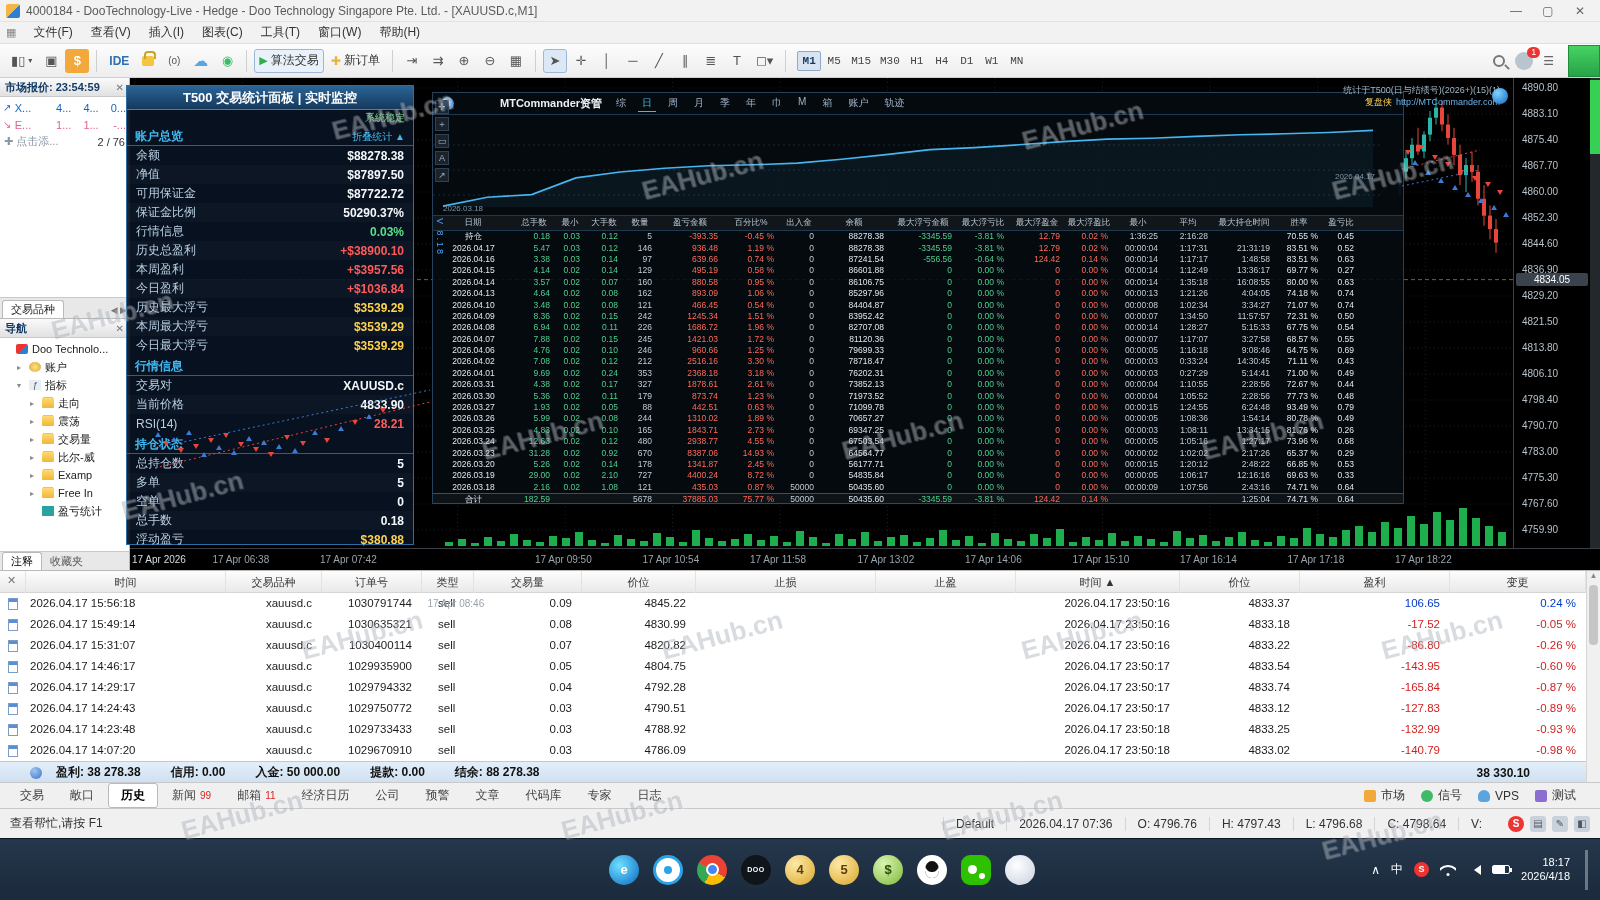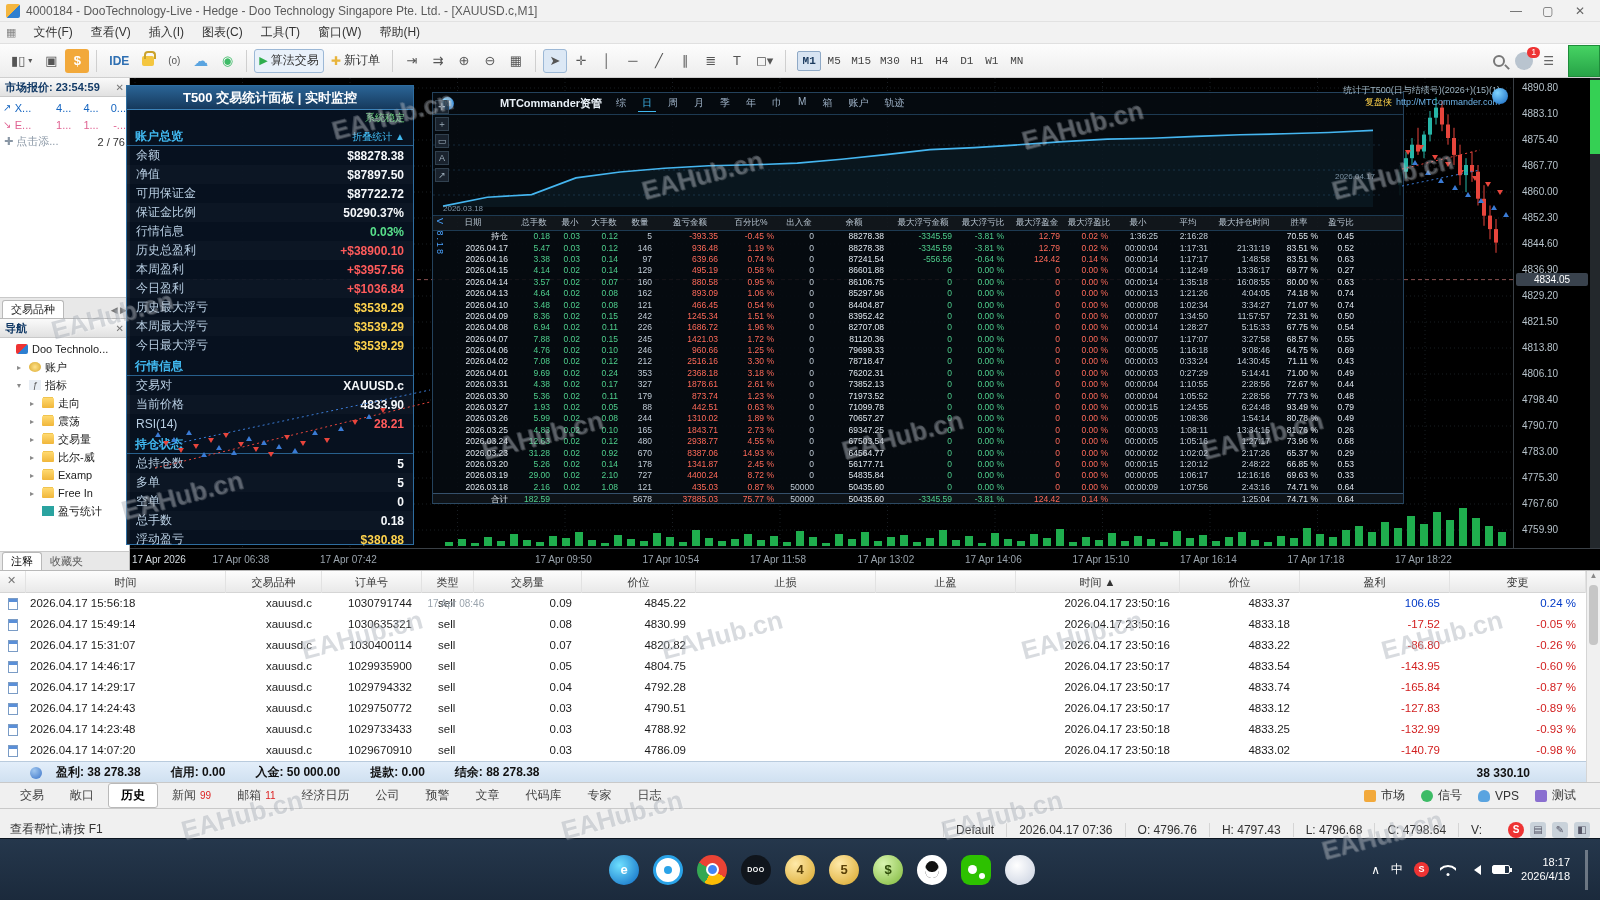--- a/index.html
+++ b/index.html
@@ -109,21 +109,21 @@
 .cmitem.act{color:#41b9f0;border-bottom:1px solid #41b9f0;}
 .eqwrap{position:relative;height:100px;}
 .eqlab{position:absolute;font-size:8px;color:#7d93a5;}
 .eqlab.l{left:10px;bottom:2px;}
 .eqlab.r{right:28px;bottom:34px;}
 .cgrid{display:grid;grid-template-columns:80px 42px 30px 38px 34px 66px 56px 40px 70px 68px 52px 56px 48px 50px 50px 62px 48px 36px;align-items:center;}
 .cmdheadrow{height:16px;background:rgba(255,255,255,.05);border-top:1px solid #1d3a52;border-bottom:1px solid #1d3a52;}
 .cmdh{font-size:8.5px;color:#b9c6d2;text-align:center;overflow:hidden;white-space:nowrap;}
 .crow{height:11.4px;line-height:11px;}
 .ccell{font-size:8.5px;text-align:right;padding-right:5px;overflow:hidden;white-space:nowrap;}
-.ccell.left{text-align:right;padding-left:6px;}
+.ccell.left{text-align:center;padding-left:6px;}
 .c-g{color:#4fcf8d;}.c-r{color:#ff6a5a;}.c-w{color:#dfe7ee;}.c-d{color:#c2cdd7;}
 .ctotal{border-top:1px solid #35506b;background:rgba(255,255,255,.04);}
 
 
 .terminal{position:absolute;left:0;top:570px;width:100%;height:212px;background:#fff;border-top:1px solid #b9b9b9;}
 .tgrid{display:grid;grid-template-columns:26px 200px 96px 100px 52px 108px 114px 180px 140px 164px 120px 150px 136px;}
 .thead{height:22px;background:linear-gradient(#fdfdfd,#e9e9e9);border-bottom:1px solid #d5d5d5;align-items:center;}
 .thc{font-size:11px;color:#333;text-align:center;border-right:1px solid #e2e2e2;height:22px;line-height:22px;overflow:hidden;white-space:nowrap;}
 .trow{height:21px;line-height:21px;}
 .tcell{font-size:11.5px;text-align:right;padding-right:10px;overflow:hidden;white-space:nowrap;color:#1c1c1c;}
@@ -146,21 +146,21 @@
 .tbadge{color:#d22;font-size:10px;}
 .righttabs{margin-left:auto;display:flex;gap:16px;padding-right:16px;}
 .rtab{display:flex;align-items:center;gap:5px;font-size:12px;color:#333;}
 .ric{width:12px;height:12px;display:inline-block;border-radius:2px;}
 .ric-market{background:#f2a93b;}
 .ric-signal{background:#3dbb66;border-radius:50%;}
 .ric-vps{background:#5aa4e0;border-radius:50% 50% 4px 4px;}
 .ric-test{background:#8a6fd0;}
 
 
-.statusbar{position:absolute;left:0;top:808px;width:100%;height:30px;background:#f0f0f0;border-top:1px solid #c9c9c9;display:flex;align-items:flex-end;padding:0 10px;font-size:12px;color:#333;}
+.statusbar{position:absolute;left:0;top:808px;width:100%;height:30px;background:#f0f0f0;border-top:1px solid #c9c9c9;display:flex;align-items:center;padding:0 10px;font-size:12px;color:#333;}
 .sbseg{padding:0 12px;border-left:1px solid #d5d5d5;white-space:nowrap;}
 .sbright{margin-left:auto;display:flex;align-items:center;}
 .sbicons{display:flex;gap:6px;margin-left:14px;align-items:center;}
 .sbicon{width:16px;height:16px;border-radius:50%;background:#e33;color:#fff;font-size:10px;font-weight:bold;text-align:center;line-height:16px;}
 .sbicon.gray{background:#c9d2da;color:#556;border-radius:3px;}
 
 
 .taskbar{position:absolute;left:0;top:838px;width:100%;height:62px;background:linear-gradient(#25374c,#1b2a3c);border-top:1px solid #0c1520;}
 .tbicons{position:absolute;left:50%;top:50%;transform:translate(-50%,-50%);display:flex;gap:14px;align-items:center;}
 .tbi{width:30px;height:30px;border-radius:50%;display:flex;align-items:center;justify-content:center;color:#fff;font-size:13px;position:relative;}

